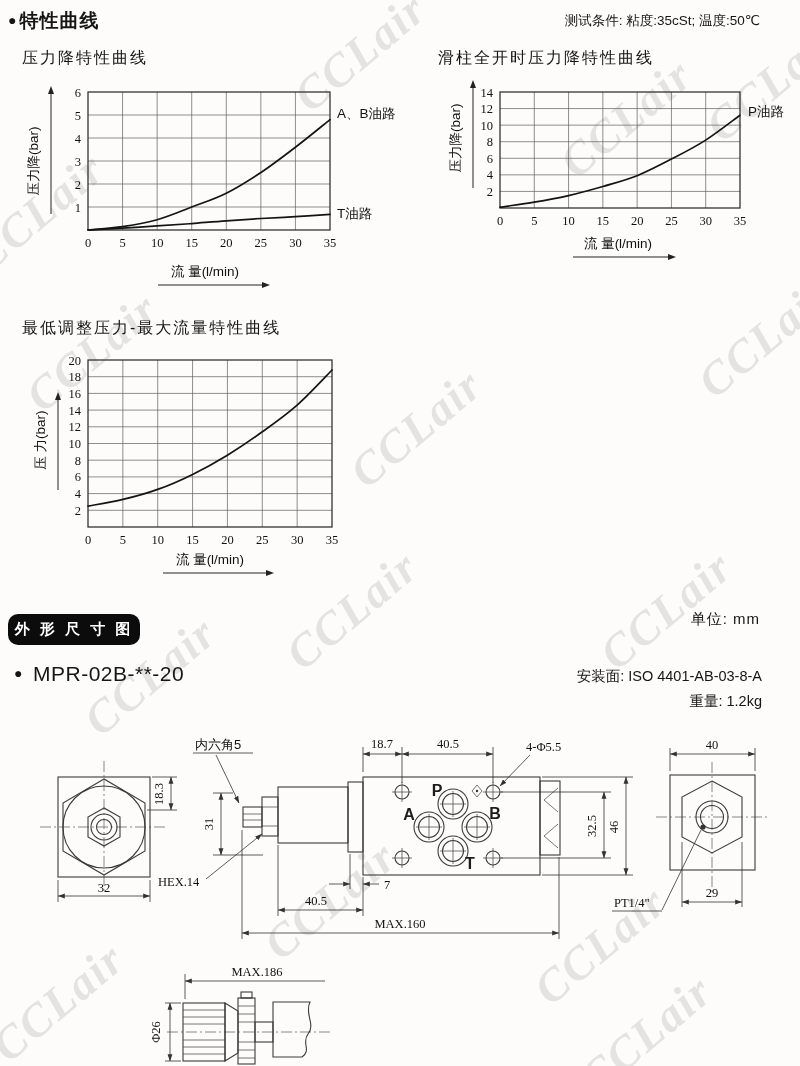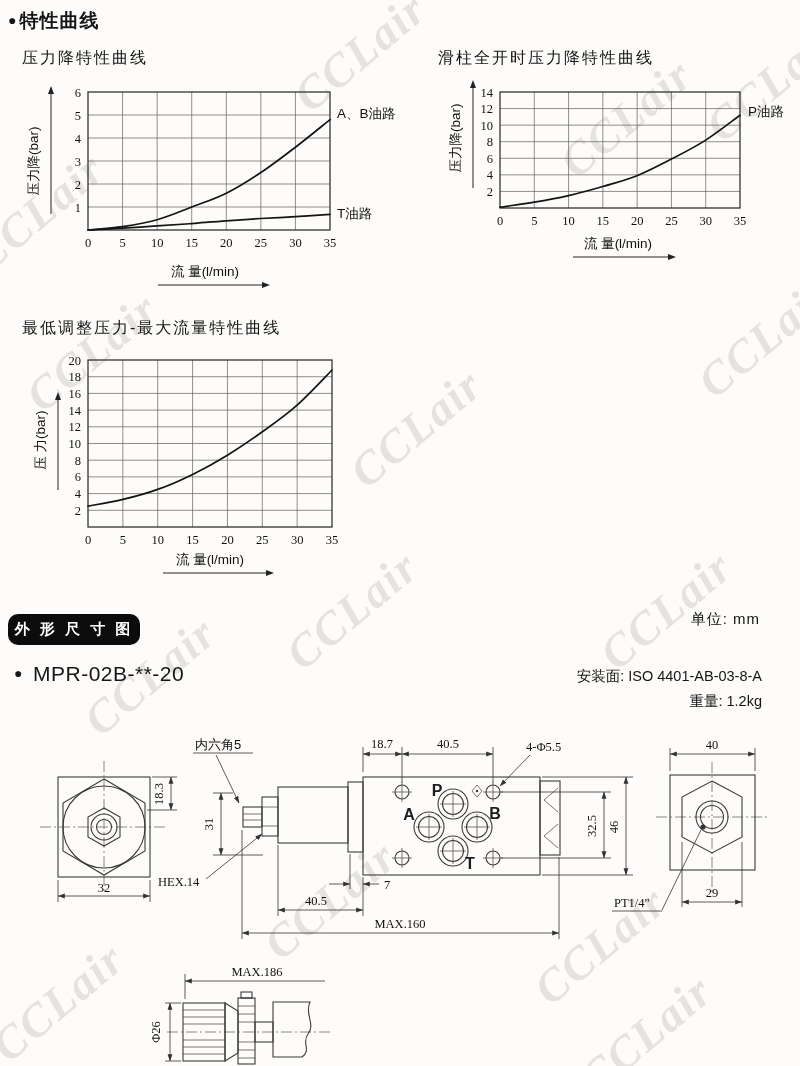--- a/index.html
+++ b/index.html
@@ -48,20 +48,21 @@
       <div class="wm" style="left: 150px; top: 676px;">CCLair</div>
       <div class="wm" style="left: 330px; top: 900px;">CCLair</div>
       <div class="wm" style="left: 600px; top: 945px;">CCLair</div>
       <div class="wm" style="left: 58px; top: 1002px;">CCLair</div>
       <div class="wm" style="left: 646px; top: 1034px;">CCLair</div>
     </div>
 
   <div class="content">
 
     <div class="h1"><span class="blt">●</span><span>特性曲线</span></div>
+    <div class="cond">测试条件: 粘度:35cSt; 温度:50℃</div>
 
     <div class="ct ct1">压力降特性曲线</div>
     <div class="ct ct2">滑柱全开时压力降特性曲线</div>
     <div class="ct ct3">最低调整压力-最大流量特性曲线</div>
 
     <svg id="chart0" class="chart" style="left:0;top:76px" width="428" height="228" viewBox="0 0 428 228">
         <line x1="122.57142857142857" y1="16" x2="122.57142857142857" y2="154" stroke="#5f5f5f" stroke-width="0.7"></line>
         <line x1="157.14285714285714" y1="16" x2="157.14285714285714" y2="154" stroke="#5f5f5f" stroke-width="0.7"></line>
         <line x1="191.71428571428572" y1="16" x2="191.71428571428572" y2="154" stroke="#5f5f5f" stroke-width="0.7"></line>
         <line x1="226.28571428571428" y1="16" x2="226.28571428571428" y2="154" stroke="#5f5f5f" stroke-width="0.7"></line>

